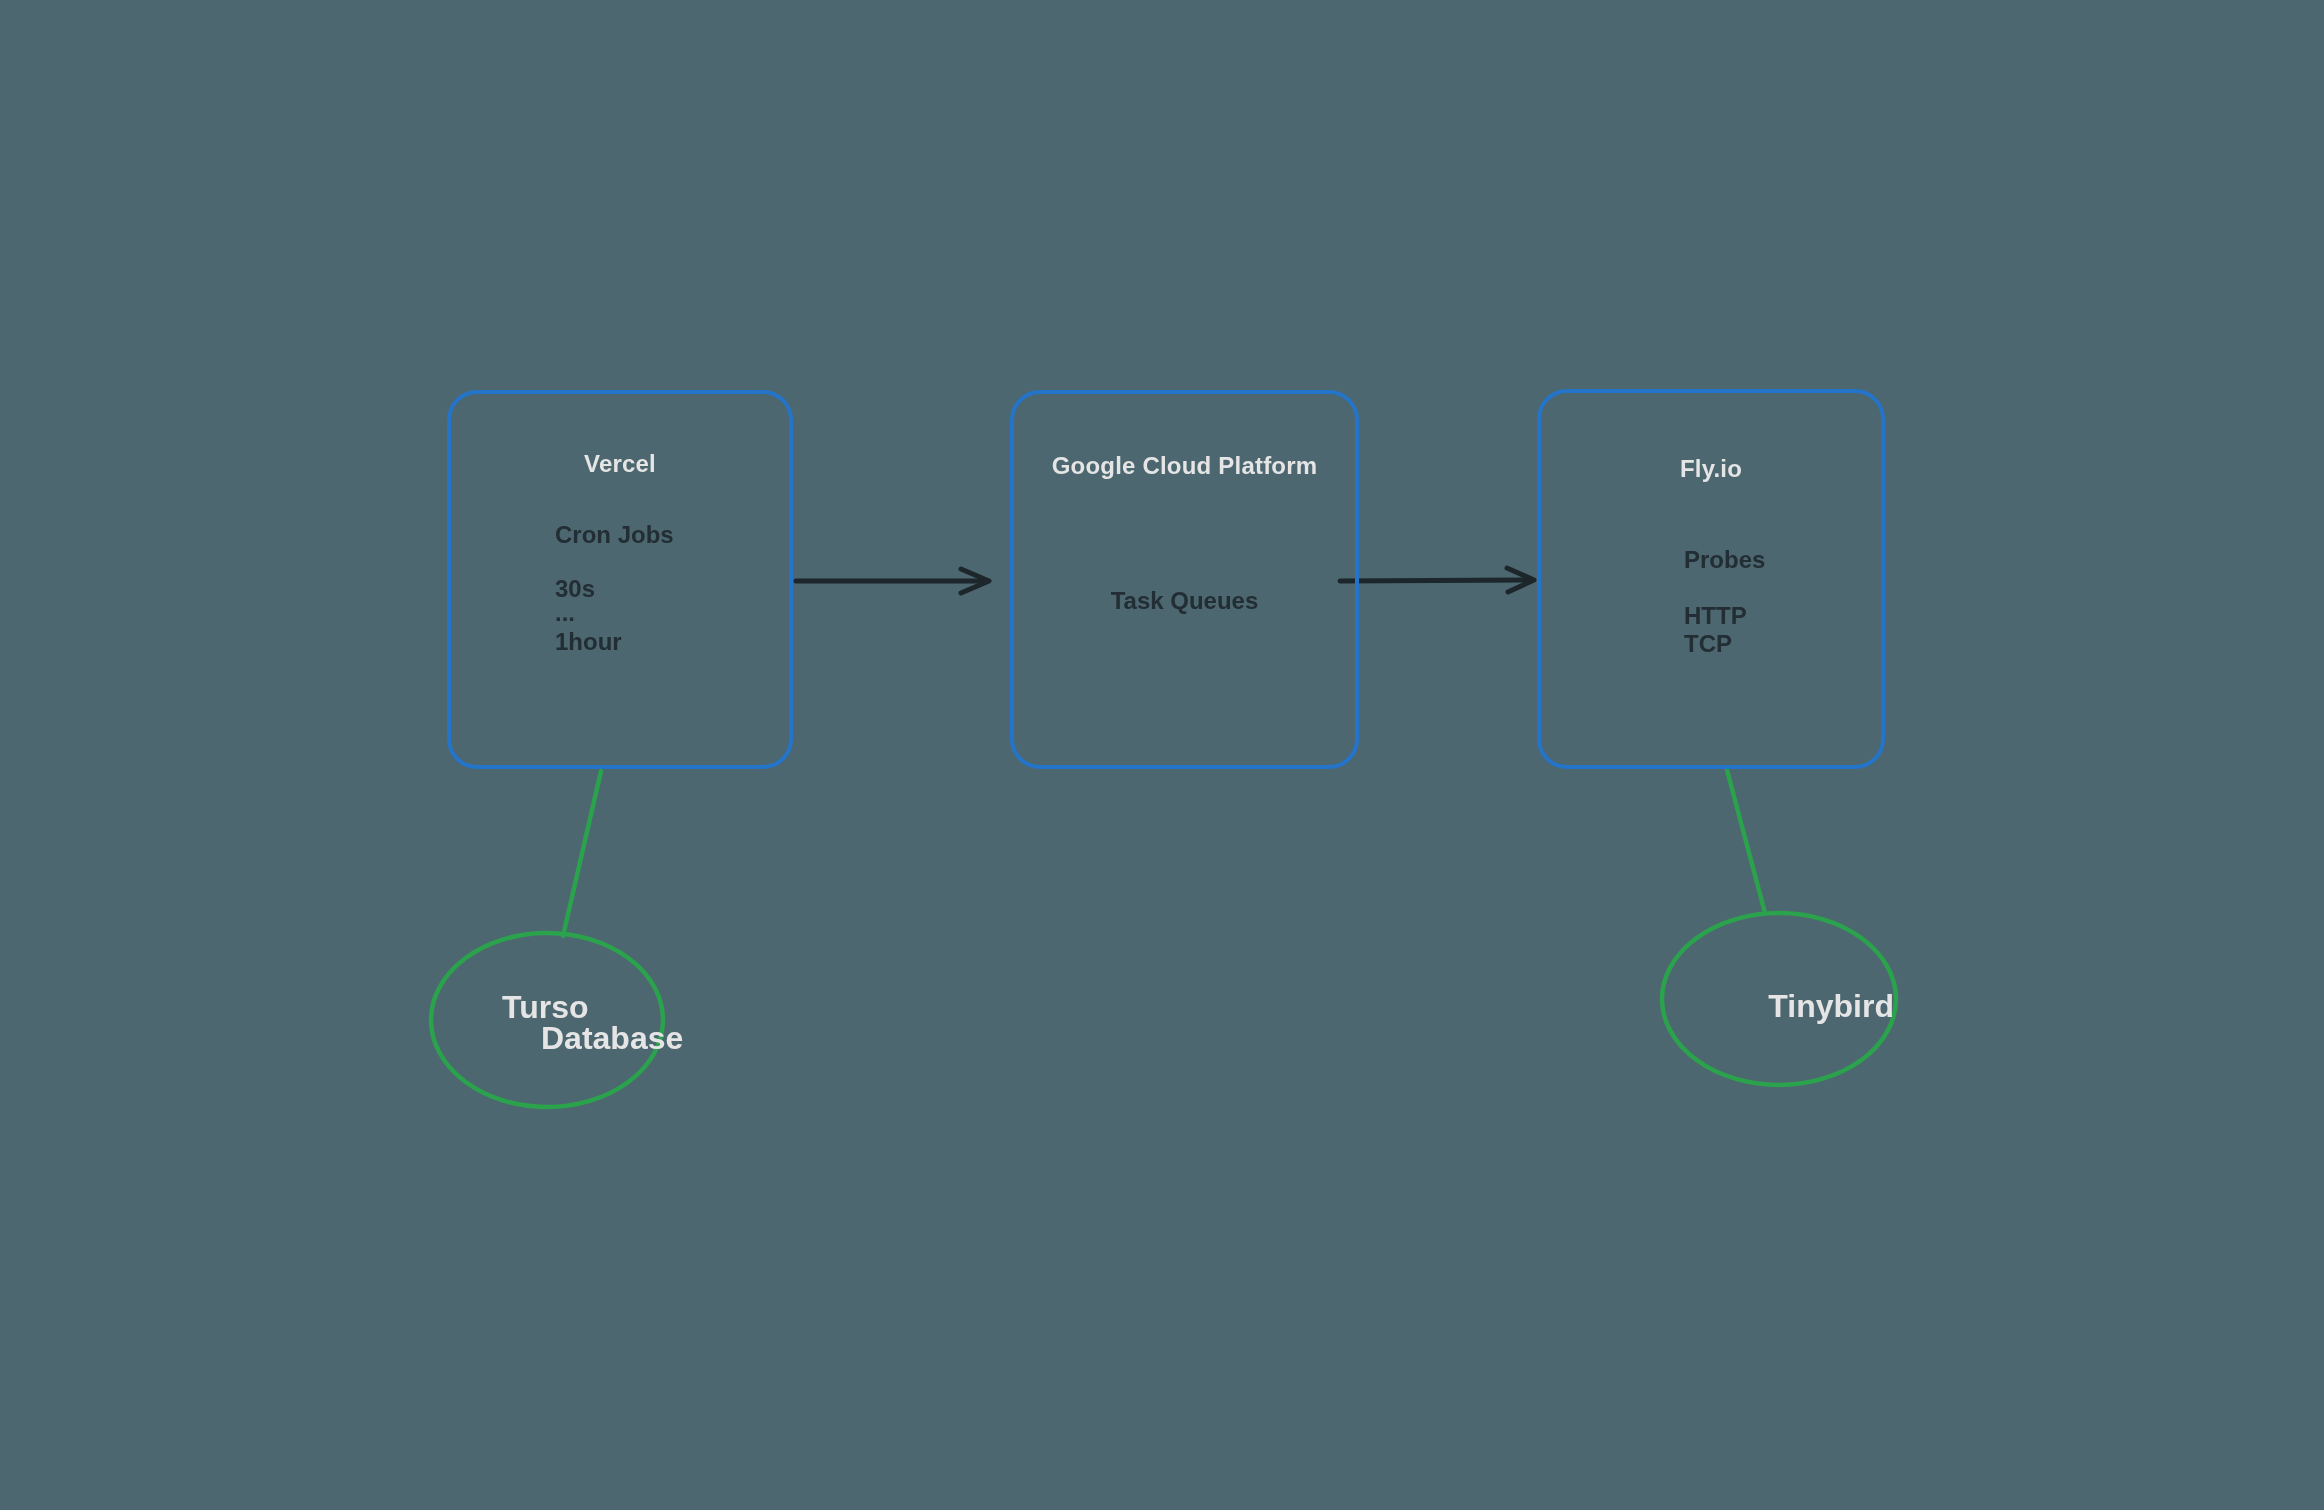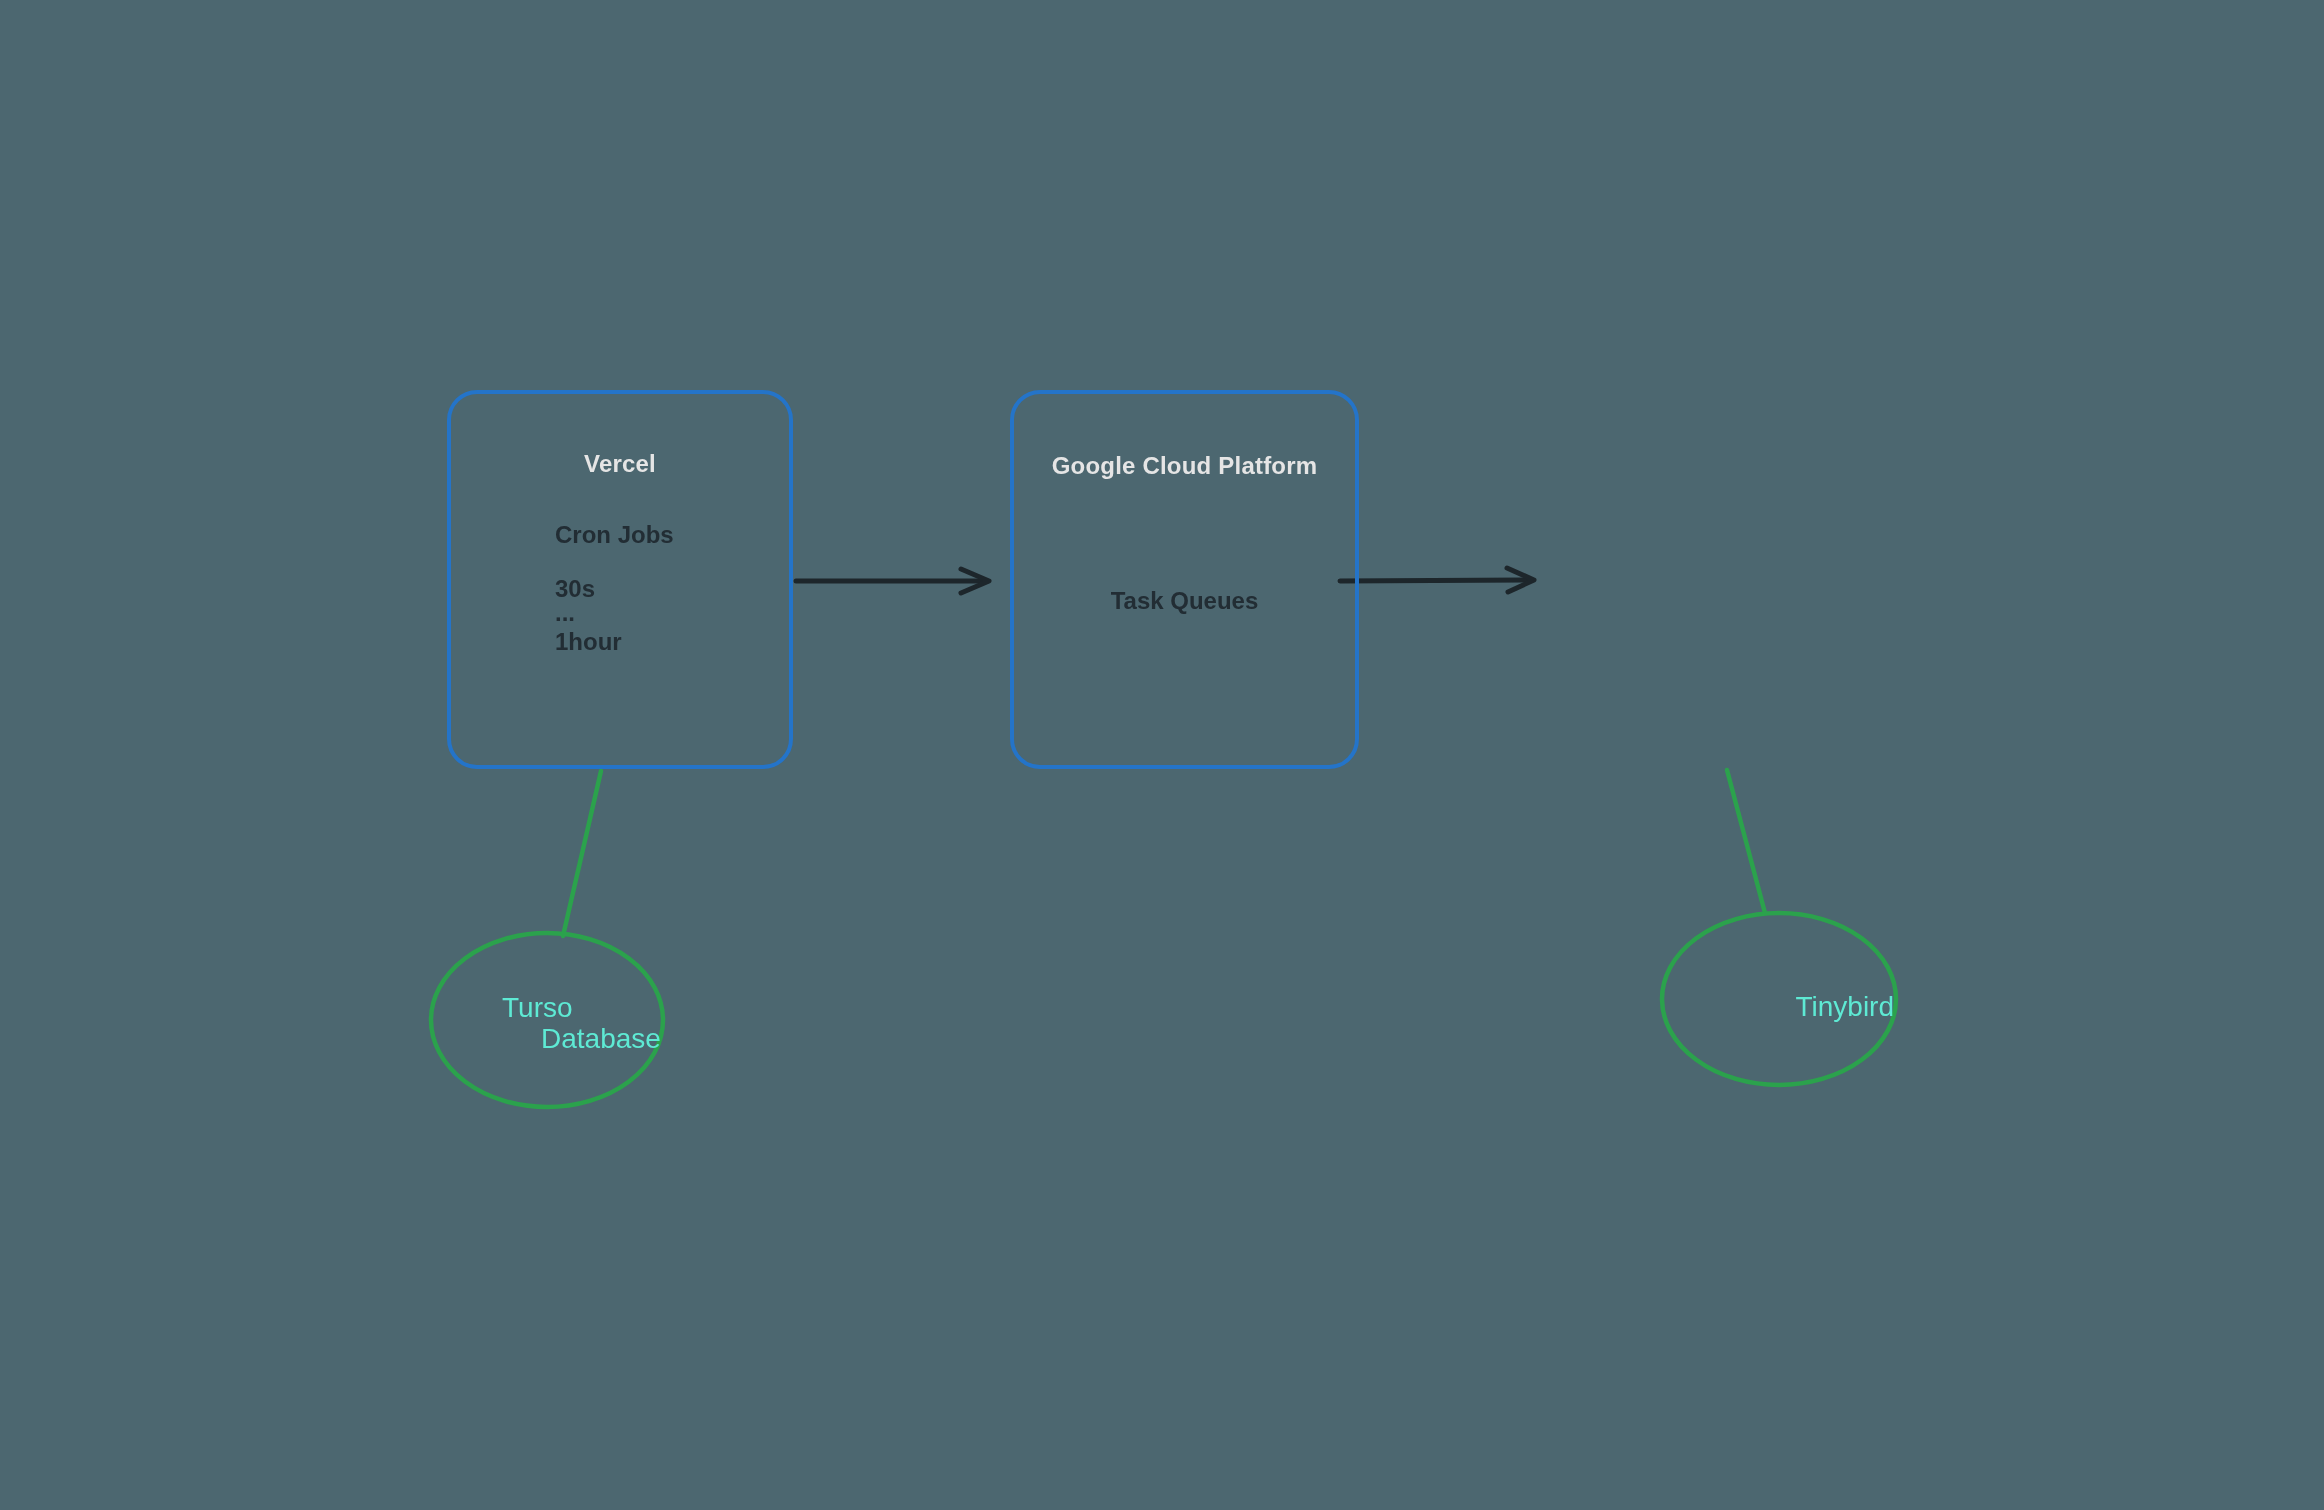--- a/index.html
+++ b/index.html
@@ -46,23 +46,23 @@
     white-space: nowrap;
     line-height: 1.1;
   }
   .node-line.centered {
     left: 0;
     width: 100%;
     text-align: center;
   }
   .ellipse-label {
     position: absolute;
-    color: #5eead4;
-    font-size: 28px;
-    font-weight: 400;
+    color: #e5e5e5;
+    font-size: 32px;
+    font-weight: 700;
     line-height: 31px;
     white-space: nowrap;
   }
   .ellipse-label.centered {
     text-align: right;
   }
 </style>
 </head>
 <body>
 
@@ -91,20 +91,26 @@
     <div class="node-line" style="left:104px; top:182px;">30s</div>
     <div class="node-line" style="left:104px; top:206px;">...</div>
     <div class="node-line" style="left:104px; top:235px;">1hour</div>
   </div>
 
   <div class="node-box" style="left:988px; top:390px; width:349px; height:379px;margin-left:22px;">
     <div class="node-title" style="top:58px;">Google Cloud Platform</div>
     <div class="node-line centered" style="top:194px;">Task Queues</div>
   </div>
 
+  <div class="node-box" style="left:1537px; top:389px; width:348px; height:380px;">
+    <div class="node-title" style="top:62px;">Fly.io</div>
+    <div class="node-line" style="left:143px; top:154px;">Probes</div>
+    <div class="node-line" style="left:143px; top:210px;">HTTP</div>
+    <div class="node-line" style="left:143px; top:238px;">TCP</div>
+  </div>
 
   <div class="ellipse-label" style="left:502px; top:992px;">
     <span style="display:block;">Turso</span>
     <span style="display:block;margin-left:39px;">Database</span>
   </div>
 
   <div class="ellipse-label centered" style="left:1664px; top:991px; width:230px;">
     <span style="display:block;">Tinybird</span>
   </div>
 

